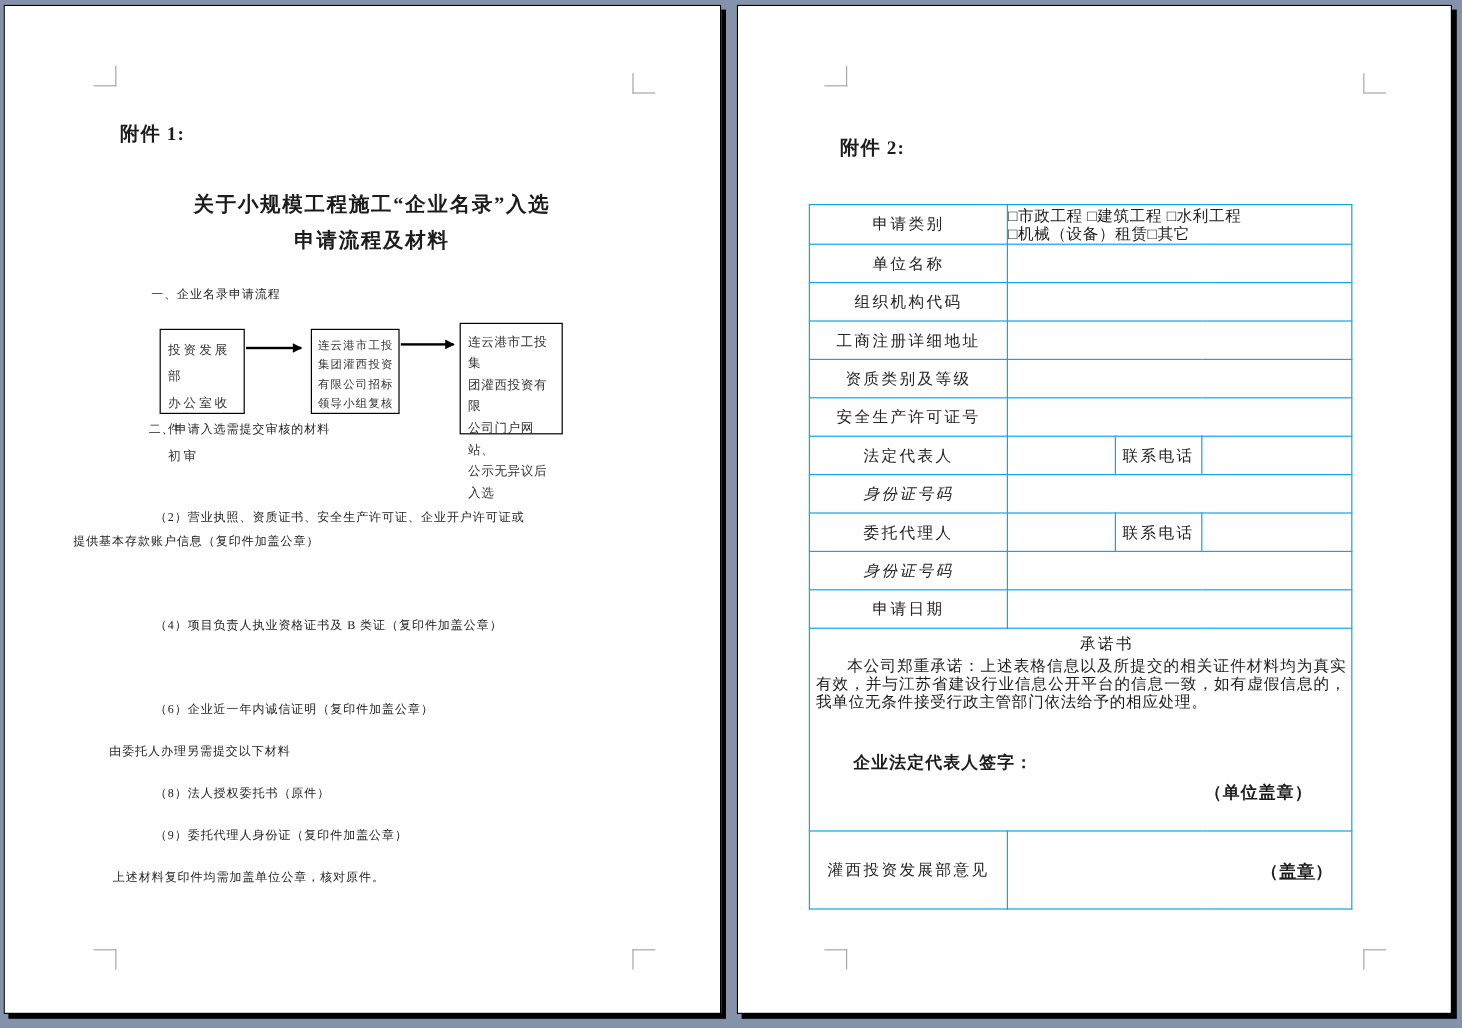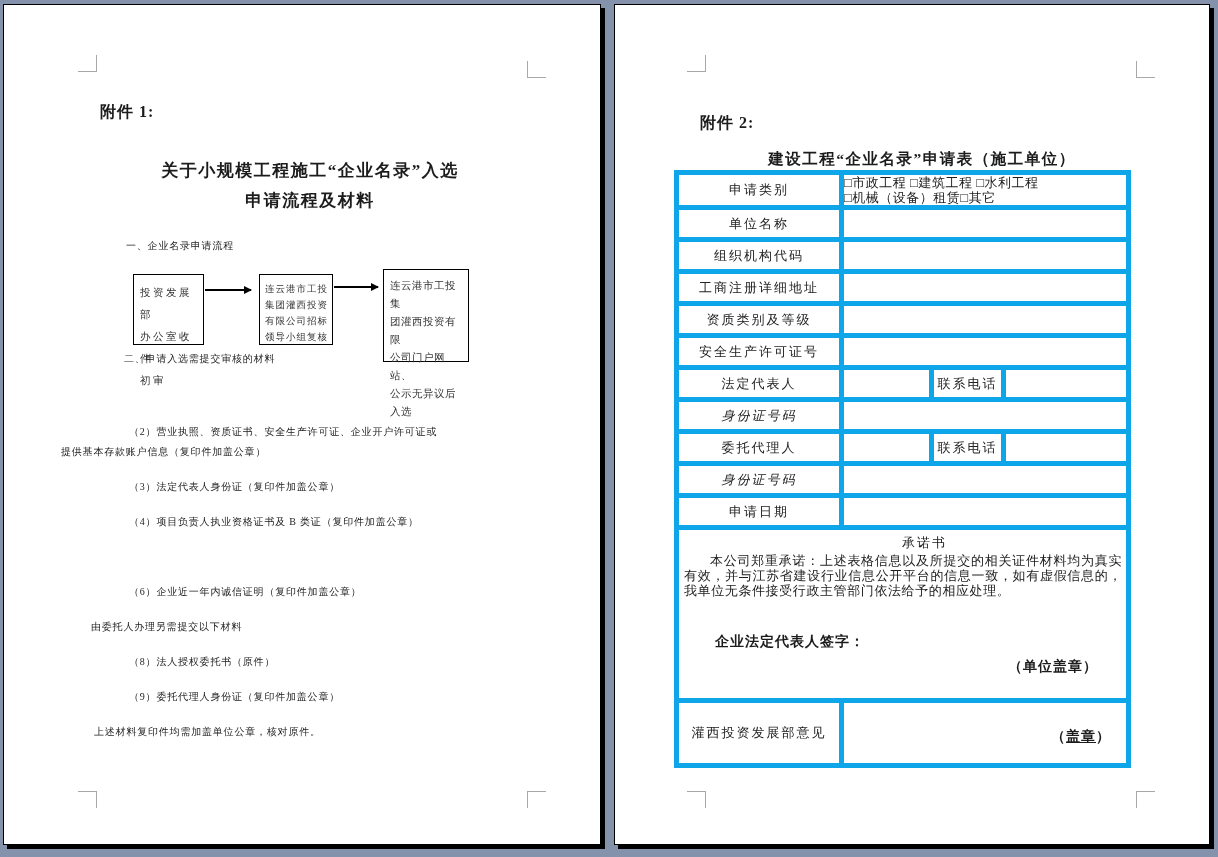--- a/index.html
+++ b/index.html
@@ -37,21 +37,21 @@
   .flow-arrow .head{
     position:absolute;right:-1px;top:-5px;width:0;height:0;
     border-left:8px solid #000;border-top:4px solid transparent;border-bottom:4px solid transparent;
   }
   
   table.app-form{
     position:absolute;left:59px;top:165px;width:452px;
     border-collapse:collapse;table-layout:fixed;
   }
   table.app-form td{
-    border:5px solid #0ea5e9;padding:0;vertical-align:middle;
+    border:1px solid #0ea5e9;padding:0;vertical-align:middle;
     font-size:13px;overflow:hidden;
   }
   td.lbl{text-align:center;letter-spacing:2px;color:#222;}
   td.lbl.kai{font-style:italic;}
   td.chk{font-size:12px;line-height:15px;padding:1px 4px;letter-spacing:0.5px;vertical-align:top;}
   .promise-wrap{position:relative;width:100%;height:168px;font-size:13px;}
   .promise-title{position:absolute;top:4px;left:0;width:100%;text-align:center;padding-left:44px;box-sizing:border-box;letter-spacing:2px;}
   .promise-body{
     position:absolute;top:23px;left:5px;right:4px;
     text-indent:2em;text-align:justify;line-height:15px;letter-spacing:0.6px;
@@ -97,38 +97,36 @@
   <div class="flow-box" id="flow-box-3" style="left:379px;top:264px;width:86px;height:93px;">连云港市工投集
 团灌西投资有限
 公司门户网站、
 公示无异议后
 入选</div>
 
   <div class="abs line" style="left:120px;top:346px;">二、申请入选需提交审核的材料</div>
 
   <div class="abs line" style="left:125px;top:419px;">（2）营业执照、资质证书、安全生产许可证、企业开户许可证或</div>
   <div class="abs line" style="left:57px;top:439px;">提供基本存款账户信息（复印件加盖公章）</div>
-  <div class="abs line" style="left:125px;top:474px;">（3）法定代表人身份证（复印件加盖公章）</div>
   <div class="abs line" style="left:125px;top:509px;">（4）项目负责人执业资格证书及 B 类证（复印件加盖公章）</div>
   <div class="abs line" style="left:125px;top:579px;">（6）企业近一年内诚信证明（复印件加盖公章）</div>
   <div class="abs line" style="left:87px;top:614px;">由委托人办理另需提交以下材料</div>
   <div class="abs line" style="left:125px;top:649px;">（8）法人授权委托书（原件）</div>
   <div class="abs line" style="left:125px;top:684px;">（9）委托代理人身份证（复印件加盖公章）</div>
   <div class="abs line" style="left:90px;top:719px;">上述材料复印件均需加盖单位公章，核对原件。</div>
 </div>
 
 <div class="page" id="page-2">
   <div class="crop tl abs" style="left:72px;top:50px;"></div>
   <div class="crop tr abs" style="left:521px;top:56px;"></div>
   <div class="crop bl abs" style="left:72px;top:786px;"></div>
   <div class="crop br abs" style="left:521px;top:786px;"></div>
 
   <div class="abs attach" style="left:85px;top:108px;">附件 2:</div>
 
-  <div class="abs doc-title" style="left:73px;top:144px;width:468px;font-size:15.5px;">建设工程“企业名录”申请表（施工单位）</div>
 
   <table class="app-form">
     <colgroup>
         <col style="width:165px">
         <col style="width:90px">
         <col style="width:72px">
         <col style="width:125px">
       </colgroup>
     <tbody>
         <tr style="height:33px">

